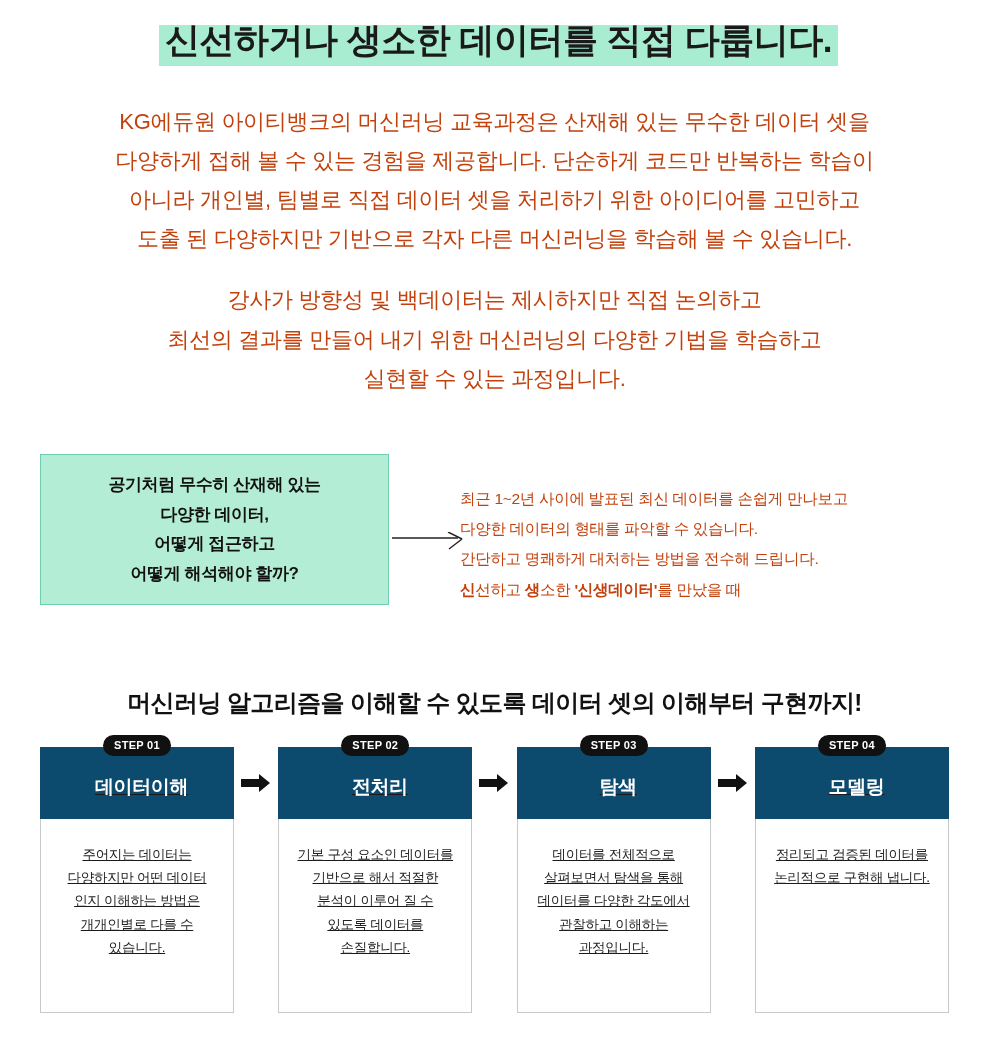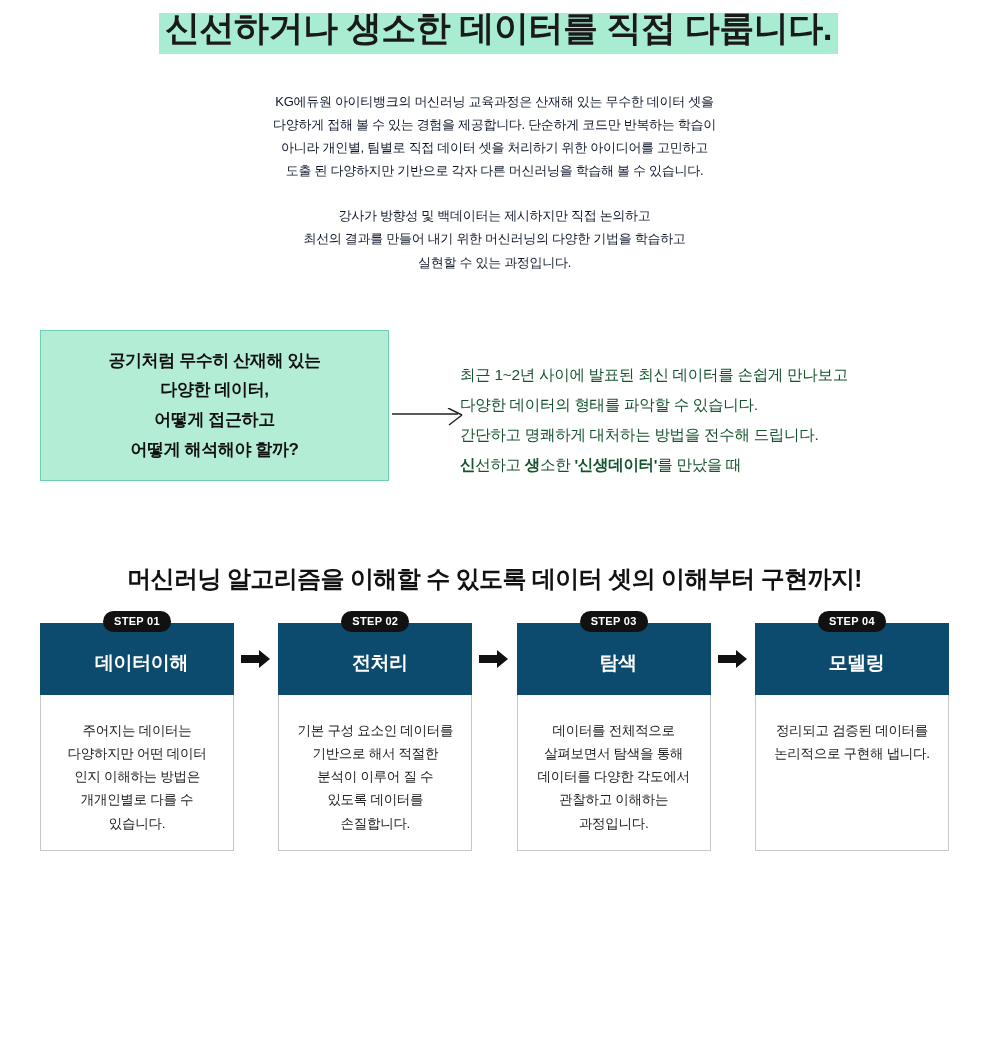--- a/index.html
+++ b/index.html
@@ -12,44 +12,44 @@
     height: 1040px;
     font-family: "Liberation Sans", sans-serif;
     color: #1a1a1a;
     position: relative;
     overflow: hidden;
   }
 
   
   .headline-wrap {
     text-align: center;
-    margin-top: 4px;
+    margin-top: 16px;
     padding-left: 8px;
   }
   .headline {
     display: inline-block;
     font-size: 35px;
     font-weight: bold;
     letter-spacing: -0.5px;
     line-height: 1.25;
     padding: 2px 6px 4px 6px;
     background: linear-gradient(to bottom,
         rgba(255,255,255,0) 0%,
         rgba(255,255,255,0) 18%,
         #a8ecd2 18%,
         #a8ecd2 100%);
   }
 
   
   .intro {
     text-align: center;
     margin-top: 36px;
-    font-size: 13px;
+    font-size: 22px;
     line-height: 1.78;
-    color: #0f172a;
+    color: #c2410c;
     letter-spacing: -0.3px;
   }
   .intro p { margin: 0; }
   .intro .para2 { margin-top: 22px; }
 
   
   .callout-section {
     position: relative;
     margin-top: 56px;
     height: 215px;
@@ -84,21 +84,21 @@
   }
 
   .callout-text {
     position: absolute;
     left: 460px;
     top: 30px;
     width: 500px;
     font-size: 15.5px;
     line-height: 1.95;
     letter-spacing: -0.3px;
-    color: #14532d;
+    color: #c2410c;
   }
   .callout-text .line { white-space: nowrap; }
   .callout-text b { font-weight: bold; }
 
   
   .steps-heading {
     text-align: center;
     font-size: 24px;
     font-weight: bold;
     letter-spacing: -0.6px;
@@ -106,20 +106,21 @@
     color: #111;
   }
 
   
   .steps-row {
     margin-top: 28px;
     padding: 0 40px;
     display: flex;
     align-items: flex-start;
     justify-content: space-between;
+    text-decoration: underline;
   }
   .step {
     position: relative;
     width: 194px;
     flex: 0 0 194px;
   }
   .step-badge {
     position: absolute;
     top: -12px;
     left: 50%;
@@ -143,21 +144,21 @@
     color: #ffffff;
     font-size: 19px;
     font-weight: bold;
     letter-spacing: -0.4px;
     padding-top: 8px;
     padding-left: 9px;
   }
   .step-body {
     border: 1px solid #c9c9c9;
     border-top: none;
-    height: 156px;
+    height: 194px;
     padding: 24px 12px 0 12px;
     text-align: center;
     font-size: 13.5px;
     line-height: 1.72;
     letter-spacing: -0.3px;
     color: #222;
     background: #fff;
   }
   .step-arrow {
     flex: 0 0 30px;

